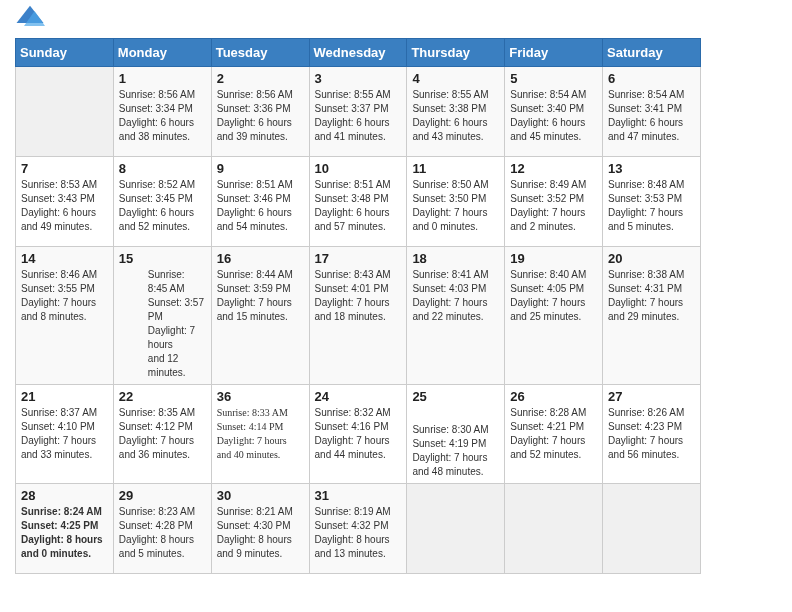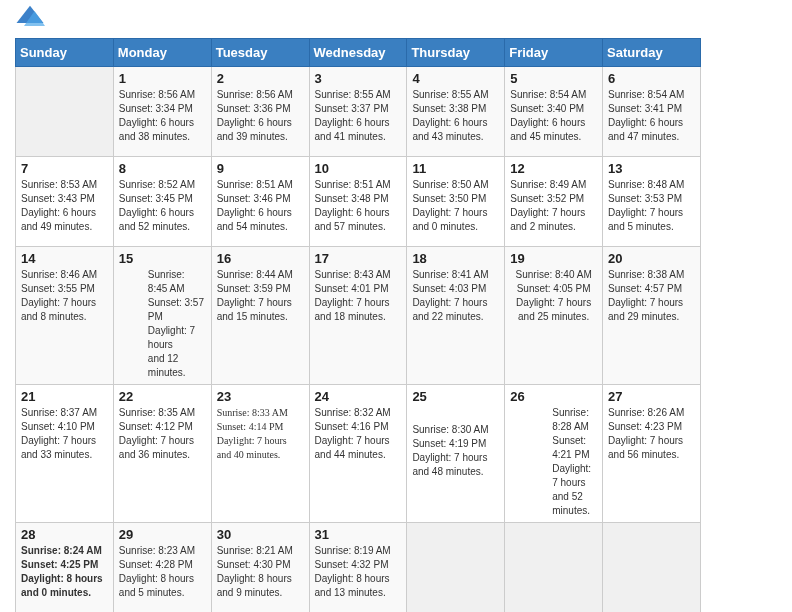--- a/index.html
+++ b/index.html
@@ -264,50 +264,50 @@
           </td>
           <td>
             <span class="day-number">18</span>
             <div class="day-info" style="white-space: pre-line;">Sunrise: 8:41 AM
 Sunset: 4:03 PM
 Daylight: 7 hours
 and 22 minutes.</div>
           </td>
           <td>
             <span class="day-number">19</span>
-            <div class="day-info" style="white-space: pre-line; text-align: center;">Sunrise: 8:40 AM
+            <div class="day-info" style="white-space: pre-line;">Sunrise: 8:40 AM
 Sunset: 4:05 PM
 Daylight: 7 hours
 and 25 minutes.</div>
           </td>
           <td>
             <span class="day-number">20</span>
             <div class="day-info" style="white-space: pre-line;">Sunrise: 8:38 AM
-Sunset: 4:57 PM
+Sunset: 4:31 PM
 Daylight: 7 hours
 and 29 minutes.</div>
           </td>
         </tr>
         <tr>
           <td>
             <span class="day-number">21</span>
             <div class="day-info" style="white-space: pre-line;">Sunrise: 8:37 AM
 Sunset: 4:10 PM
 Daylight: 7 hours
 and 33 minutes.</div>
           </td>
           <td>
             <span class="day-number">22</span>
             <div class="day-info" style="white-space: pre-line;">Sunrise: 8:35 AM
 Sunset: 4:12 PM
 Daylight: 7 hours
 and 36 minutes.</div>
           </td>
           <td>
-            <span class="day-number">23</span>
+            <span class="day-number">36</span>
             <div class="day-info" style="white-space: pre-line; font-family: Liberation Serif, serif;">Sunrise: 8:33 AM
 Sunset: 4:14 PM
 Daylight: 7 hours
 and 40 minutes.</div>
           </td>
           <td>
             <span class="day-number">24</span>
             <div class="day-info" style="white-space: pre-line;">Sunrise: 8:32 AM
 Sunset: 4:16 PM
 Daylight: 7 hours
@@ -315,21 +315,21 @@
           </td>
           <td>
             <span class="day-number">25</span>
             <div class="day-info" style="white-space: pre-line; margin-top: 19px;">Sunrise: 8:30 AM
 Sunset: 4:19 PM
 Daylight: 7 hours
 and 48 minutes.</div>
           </td>
           <td>
             <span class="day-number">26</span>
-            <div class="day-info" style="white-space: pre-line; margin-left: 42px;">Sunrise: 8:28 AM
+            <div class="day-info" style="white-space: pre-line;">Sunrise: 8:28 AM
 Sunset: 4:21 PM
 Daylight: 7 hours
 and 52 minutes.</div>
           </td>
           <td>
             <span class="day-number">27</span>
             <div class="day-info" style="white-space: pre-line;">Sunrise: 8:26 AM
 Sunset: 4:23 PM
 Daylight: 7 hours
 and 56 minutes.</div>

